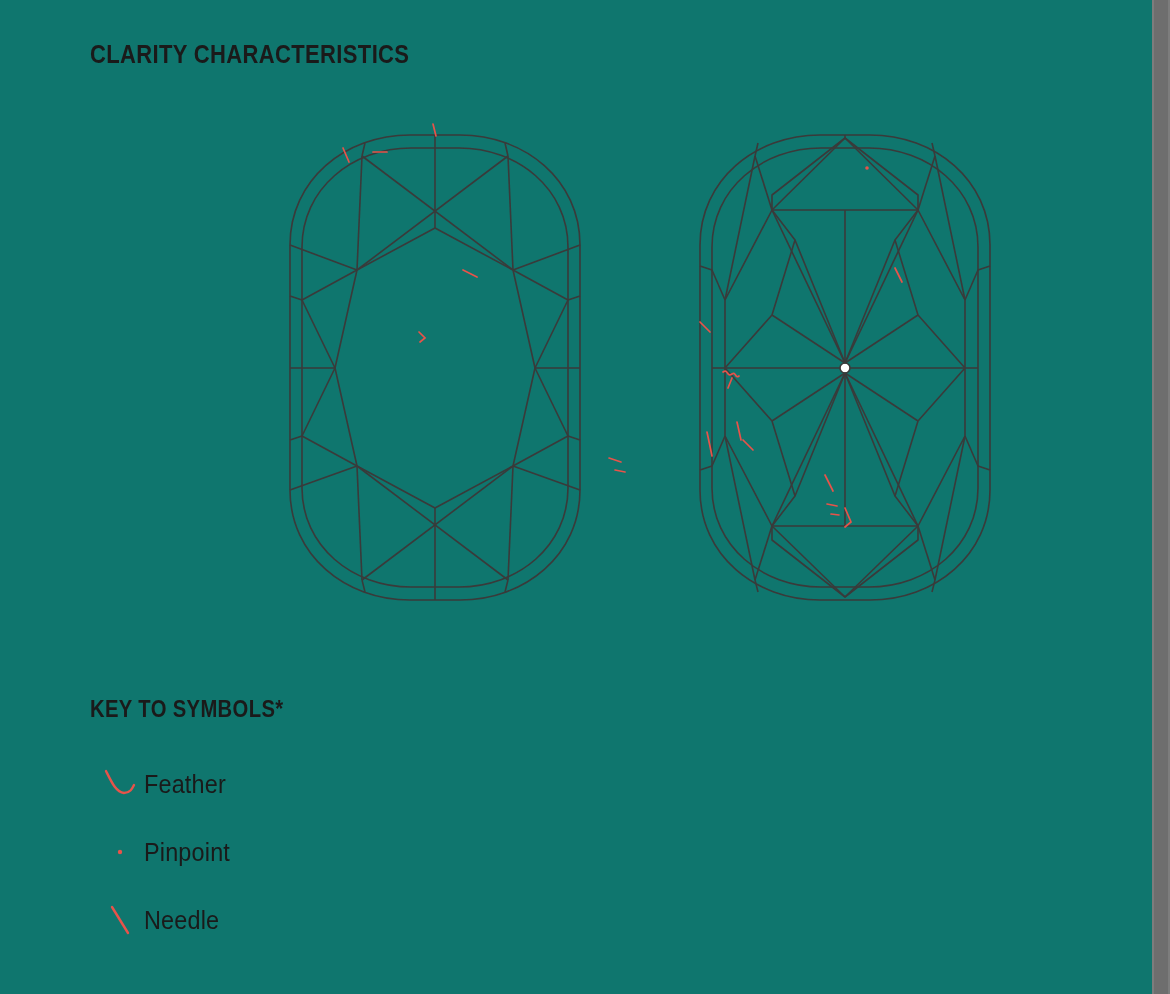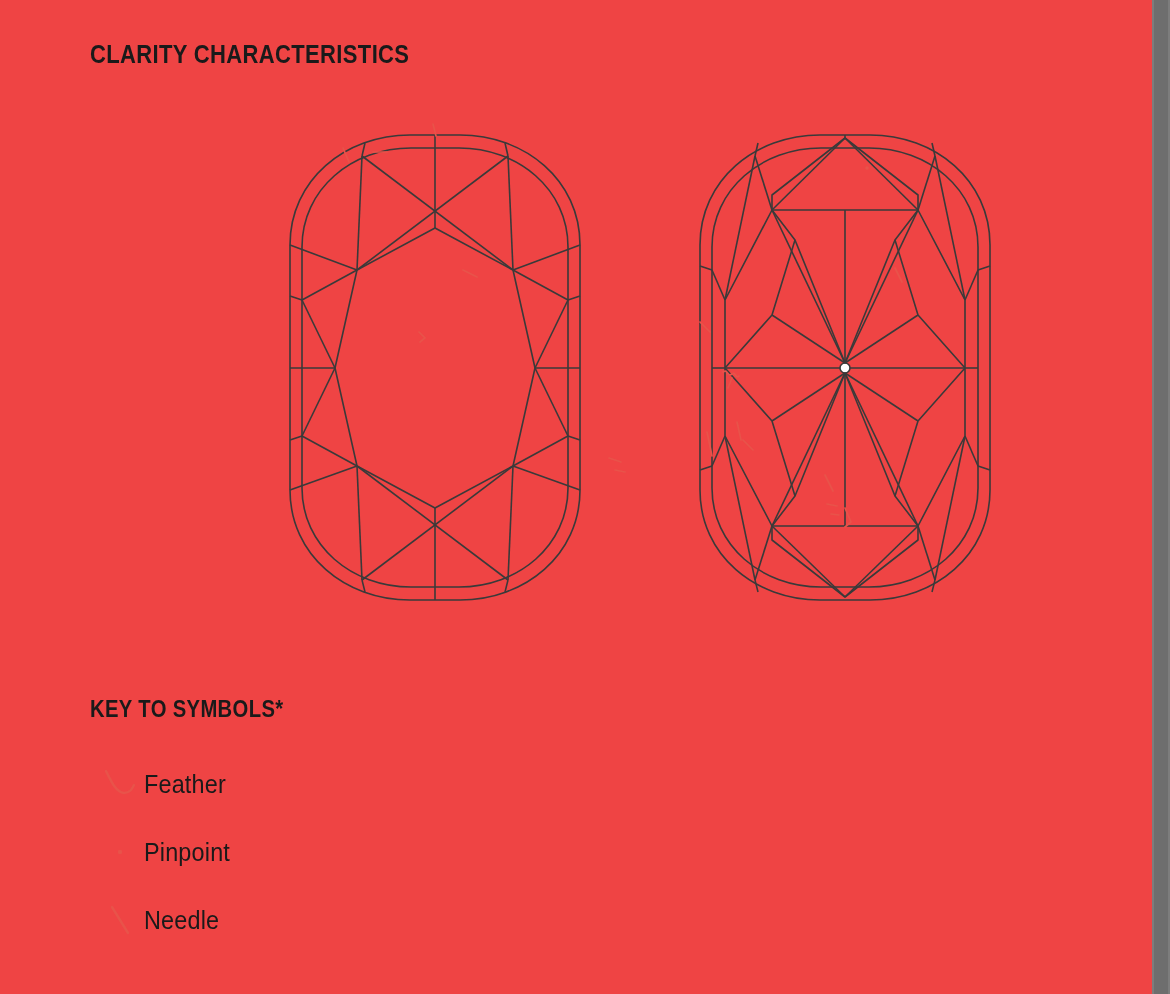--- a/index.html
+++ b/index.html
@@ -12,21 +12,21 @@
     height: 994px;
     position: relative;
     font-family: "Liberation Sans", sans-serif;
     overflow: hidden;
   }
   .page {
     position: absolute;
     left: 0; top: 0;
     width: 1152px;
     height: 994px;
-    background: #ef4444;
+    background: #0f766e;
   }
   .scroll-gutter {
     position: absolute;
     right: 0; top: 0;
     width: 18px;
     height: 994px;
     background: #7d7d7d;
   }
   .scroll-thumb {
     position: absolute;

